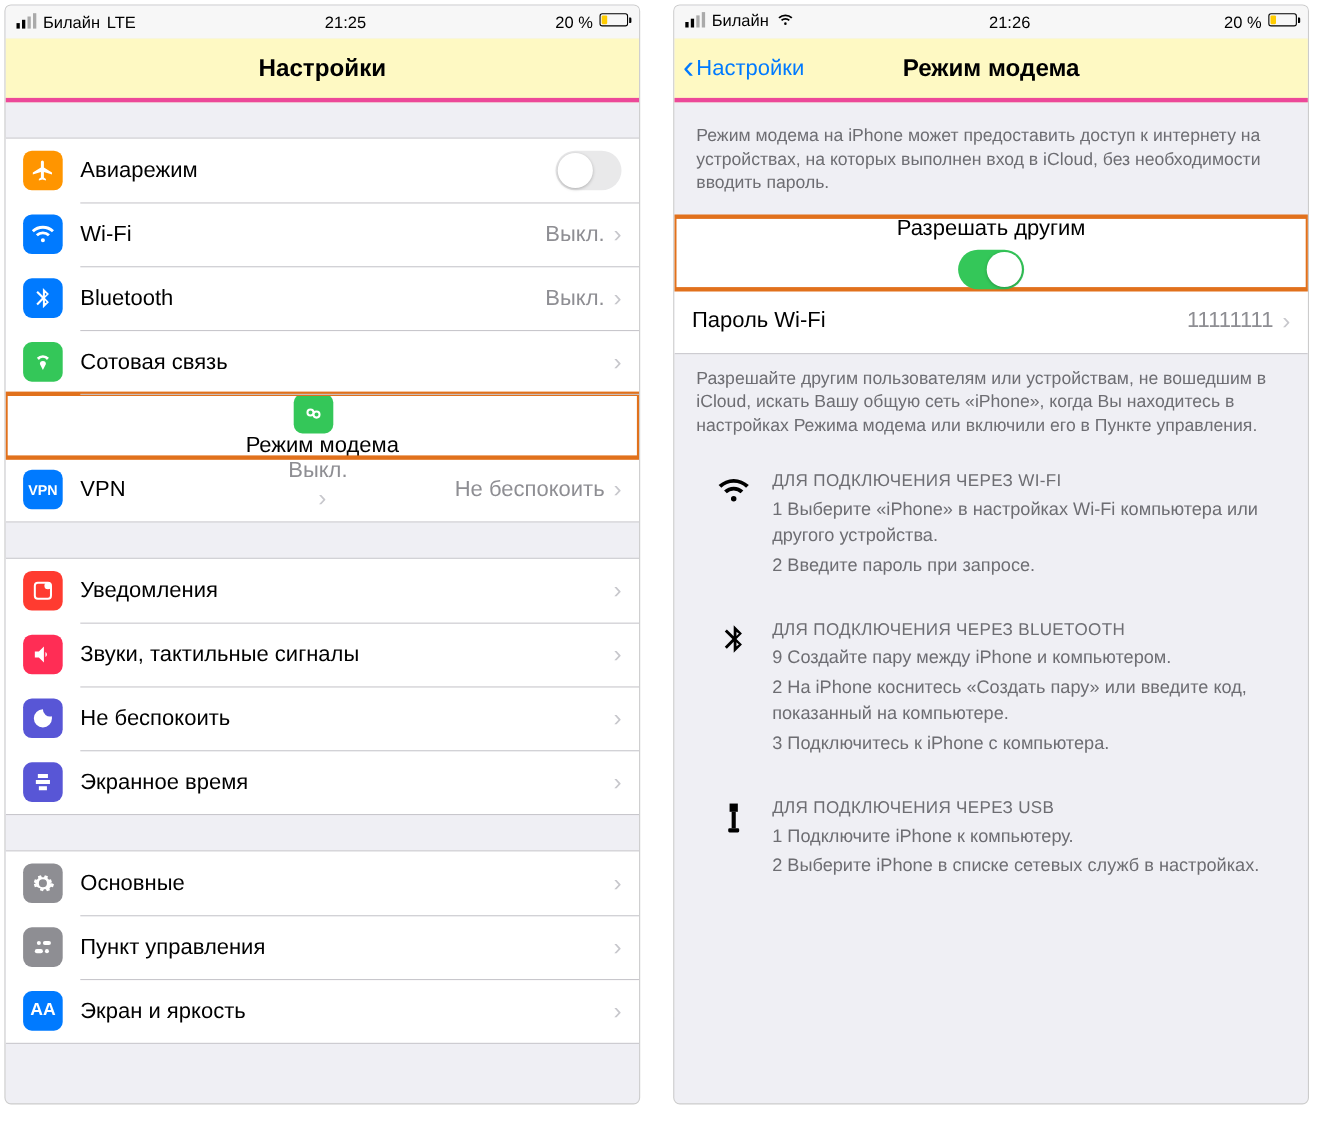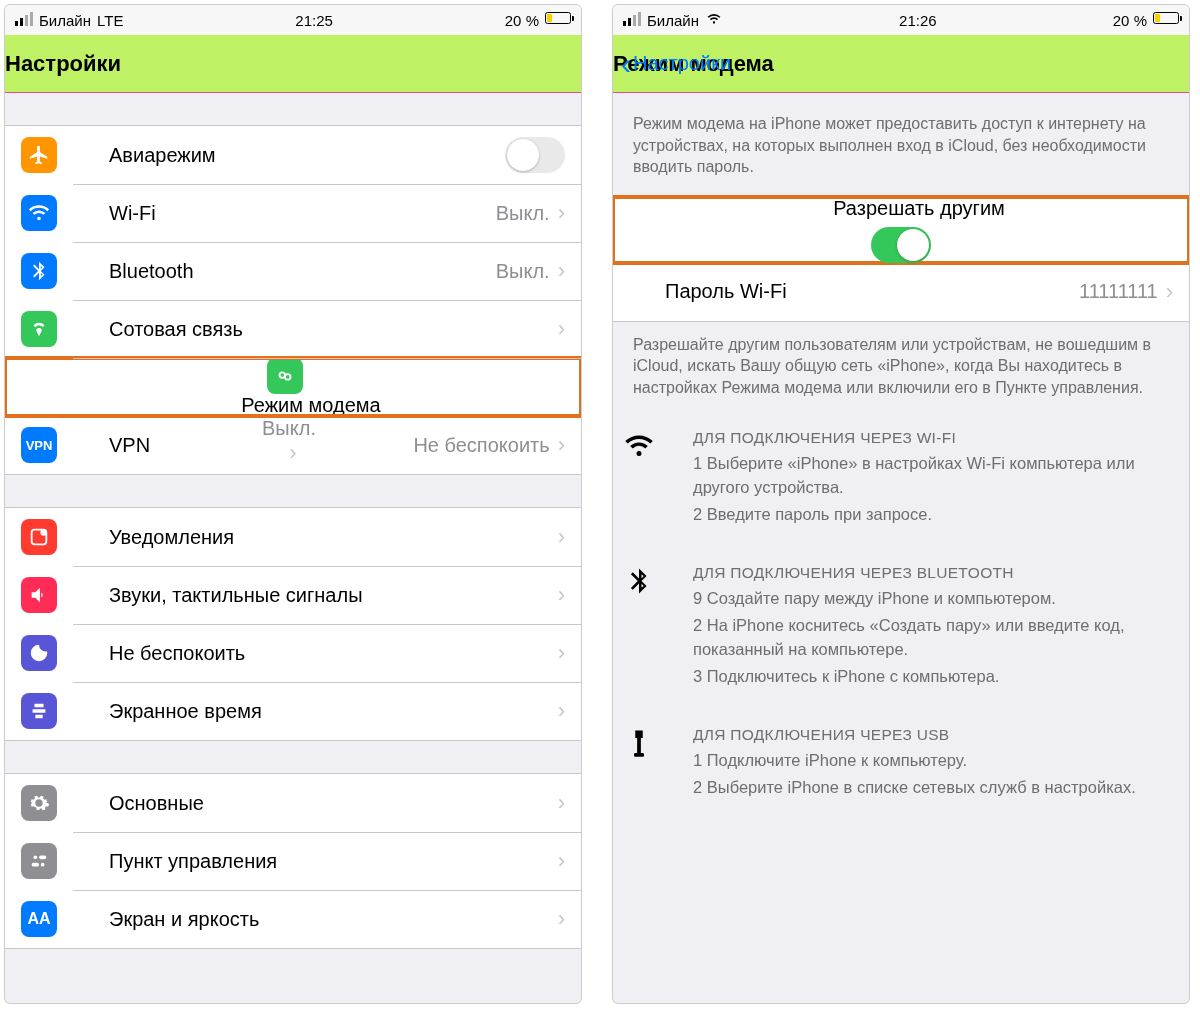--- a/index.html
+++ b/index.html
@@ -48,24 +48,24 @@
   .battery::after {
     content: ""; position: absolute; right: -4px; top: 3px; width: 2px; height: 5px;
     background: #000; border-radius: 0 1px 1px 0;
   }
   .battery-fill { position: absolute; left: 1px; top: 1px; bottom: 1px; width: 20%; background: #ffcc00; border-radius: 1px; }
   
   .nav-header {
     height: 58px;
     display: flex;
     align-items: center;
-    justify-content: flex-start;
+    justify-content: center;
     position: relative;
-    background: #bef264;
-    border-bottom: 1px solid #ec4899;
+    background: #fef9c3;
+    border-bottom: 4px solid #ec4899;
   }
   .nav-title { font-size: 22px; font-weight: 700; }
   .nav-back {
     position: absolute; left: 8px; display: flex; align-items: center;
     color: #007aff; font-size: 20px;
   }
   .nav-back .chev { font-size: 30px; line-height: 1; margin-right: 2px; font-weight:400;}
   .content { flex: 1; overflow: hidden; }
   
   .group { background: #fff; border-top: 1px solid #c8c7cc; border-bottom: 1px solid #c8c7cc; margin-top: 32px;}
@@ -80,21 +80,21 @@
   .row + .row::before {
     content: ""; position: absolute; left: 68px; right: 0; top: 0;
     height: 1px; background: #c8c7cc;
   }
   .row.no-icon + .row.no-icon::before { left: 16px; }
   .icon-box {
     width: 36px; height: 36px; border-radius: 8px; margin-right: 16px;
     display: flex; align-items: center; justify-content: center; flex-shrink:0;
   }
   .icon-box svg { fill: #fff; width: 22px; height: 22px; }
-  .row-label { font-size: 20px; flex: 1; color: #000; margin-left: 36px; }
+  .row-label { font-size: 20px; flex: 1; color: #000; }
   .row-detail { font-size: 20px; color: #8e8e93; margin-right: 8px; }
   .chevron {
     color: #c7c7cc; font-size: 22px;
   }
   
   .switch {
     width: 60px; height: 36px; border-radius: 18px; position: relative;
   }
   .switch.off { background: #e9e9ea; }
   .switch.on  { background: #34c759; }
@@ -104,21 +104,21 @@
   }
   .switch.off .knob { left: 2px; }
   .switch.on  .knob { right: 2px; }
   
   .highlighted { outline: 4px solid #e1711c; outline-offset: -2px; z-index:1; position:relative;flex-direction:column;}
   
   .footer-text {
     font-size: 16px; color: #6d6d72; padding: 12px 20px; line-height: 1.35;
   }
   
-  .instr-block { display: flex; gap: 36px; padding: 16px 24px 16px 8px; }
+  .instr-block { display: flex; gap: 17px; padding: 16px 24px 16px 20px; margin-left: 16px; }
   .instr-icon { width: 36px; display: flex; justify-content: center; padding-top:4px; }
   .instr-icon svg { width: 30px; height: 30px; fill: #000; }
   .instr-body { flex:1; font-size: 16.5px; color: #6d6d72; line-height:1.45; }
   .instr-title { color: #6d6d72; letter-spacing: .3px; margin-bottom: 4px; font-size:15.5px; }
   .instr-body div { margin-bottom: 3px; }
 </style>
 </head>
 <body>
 
 <div class="phone">

